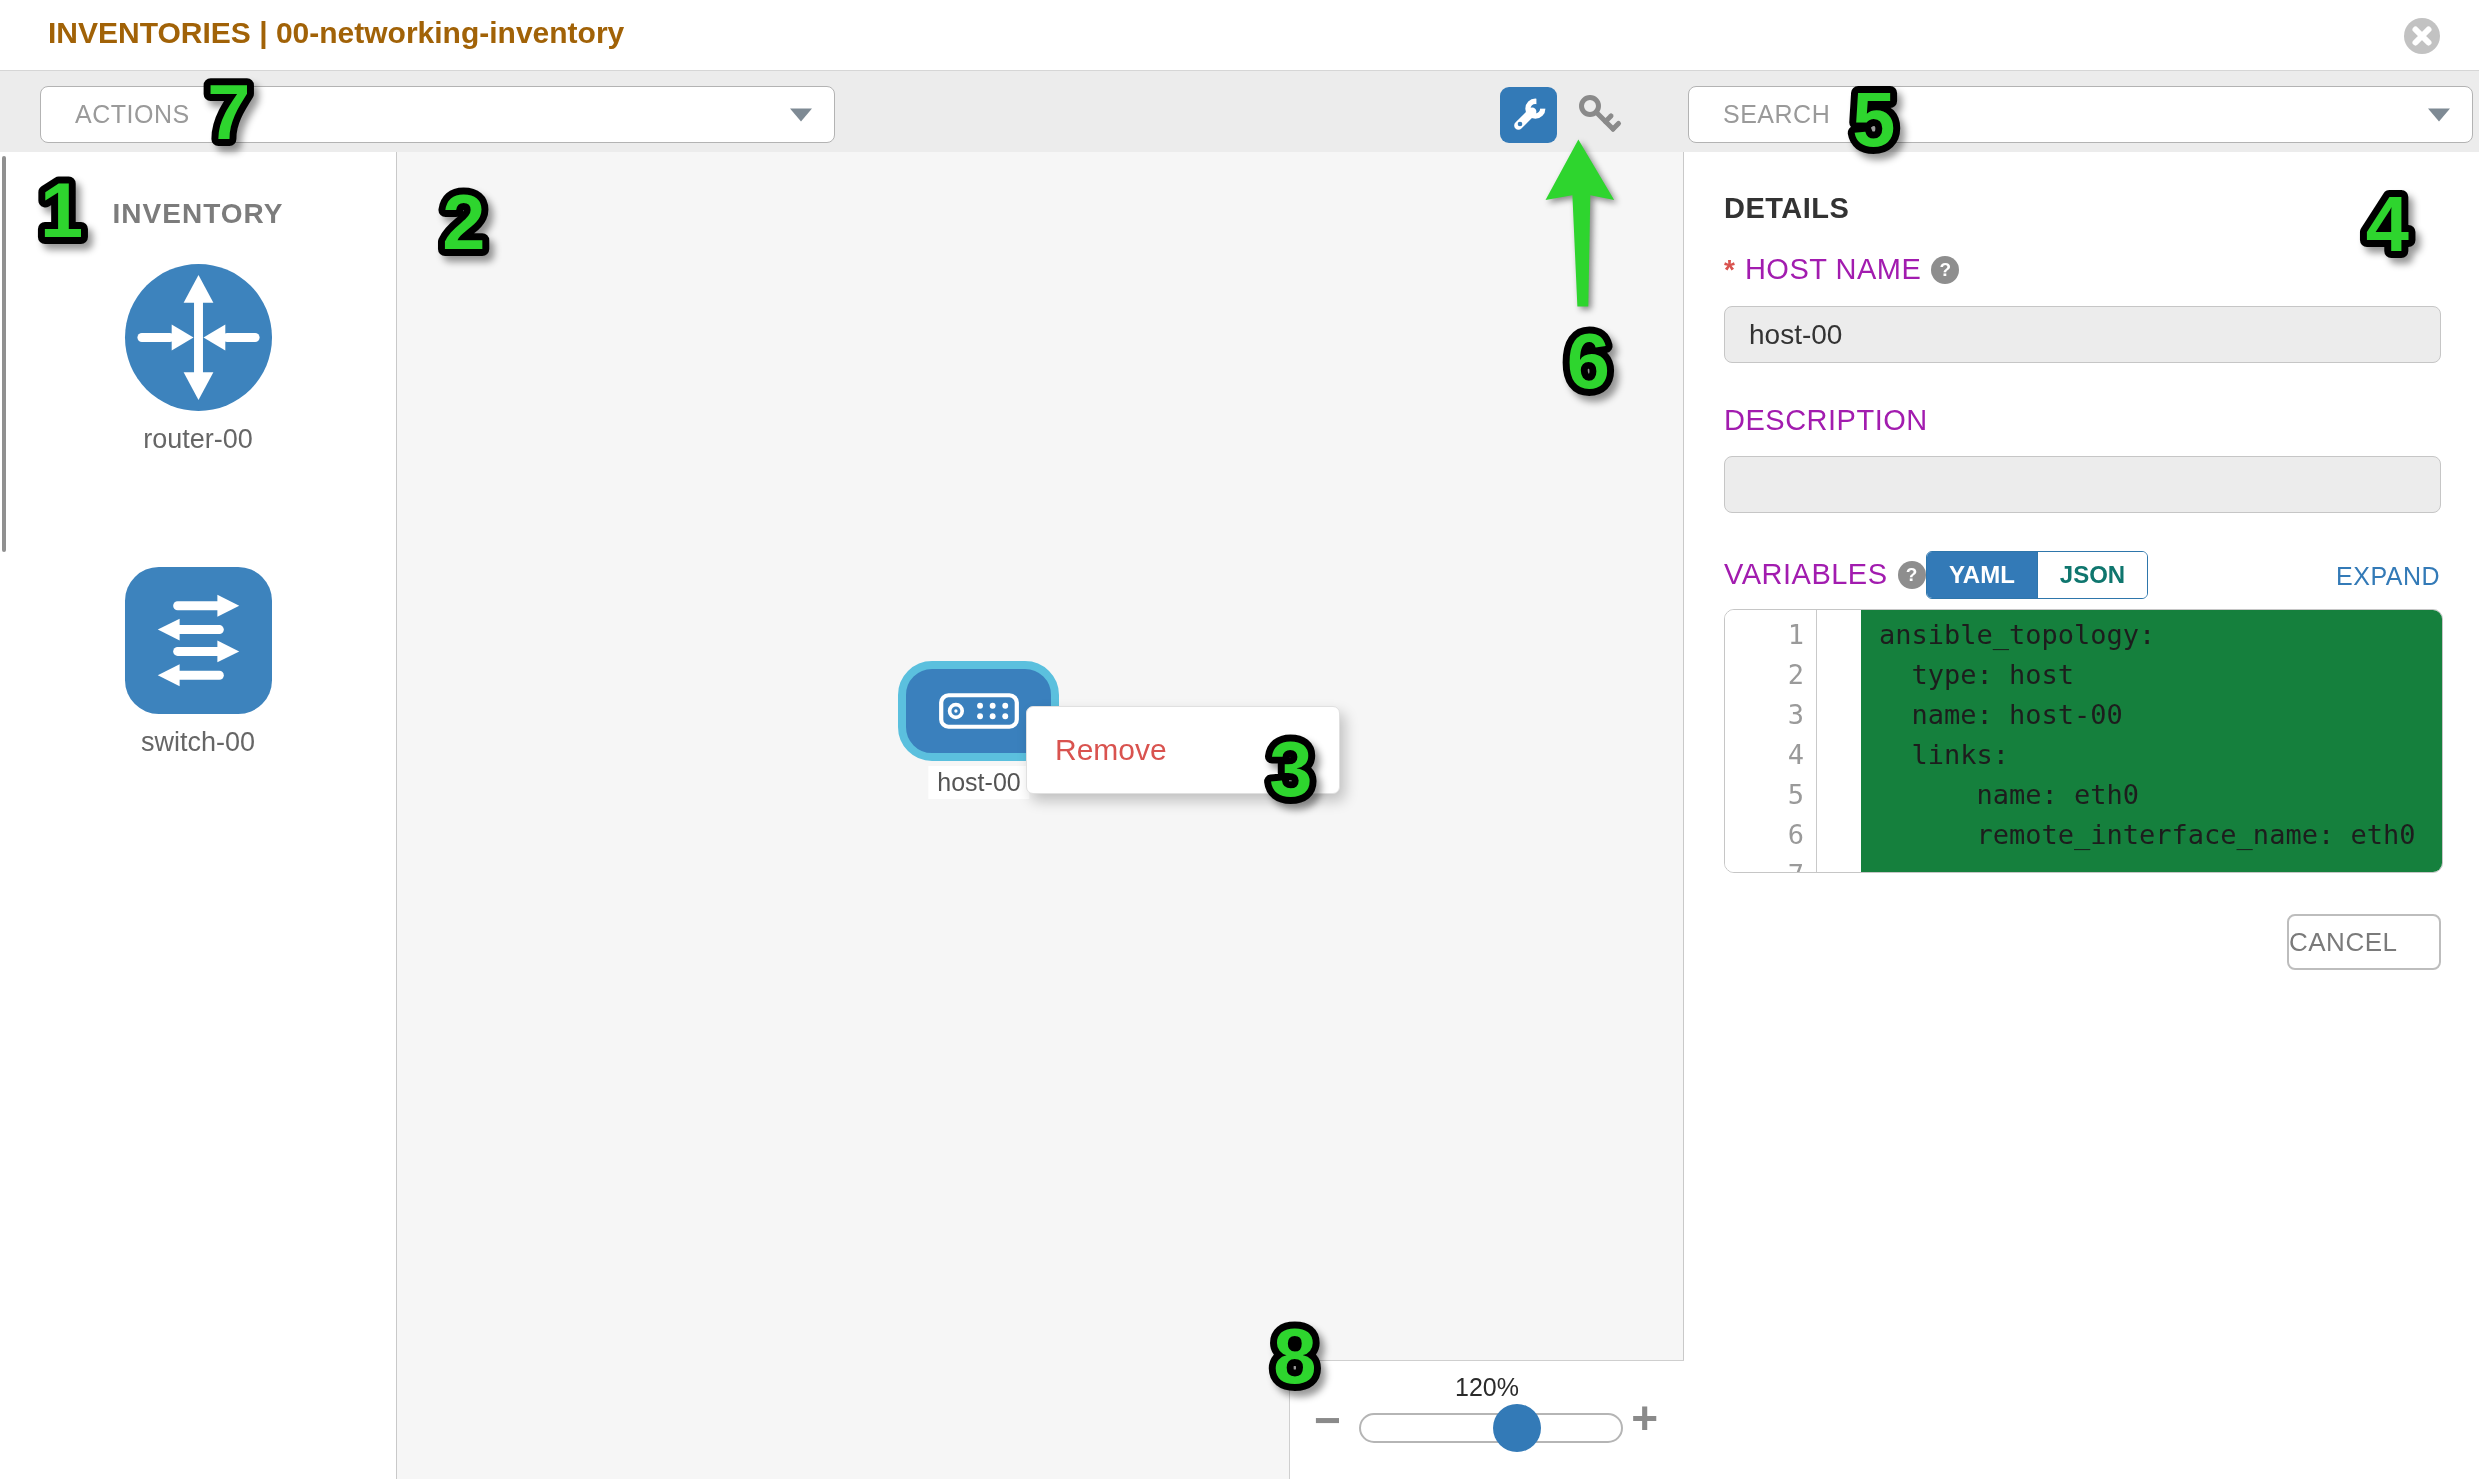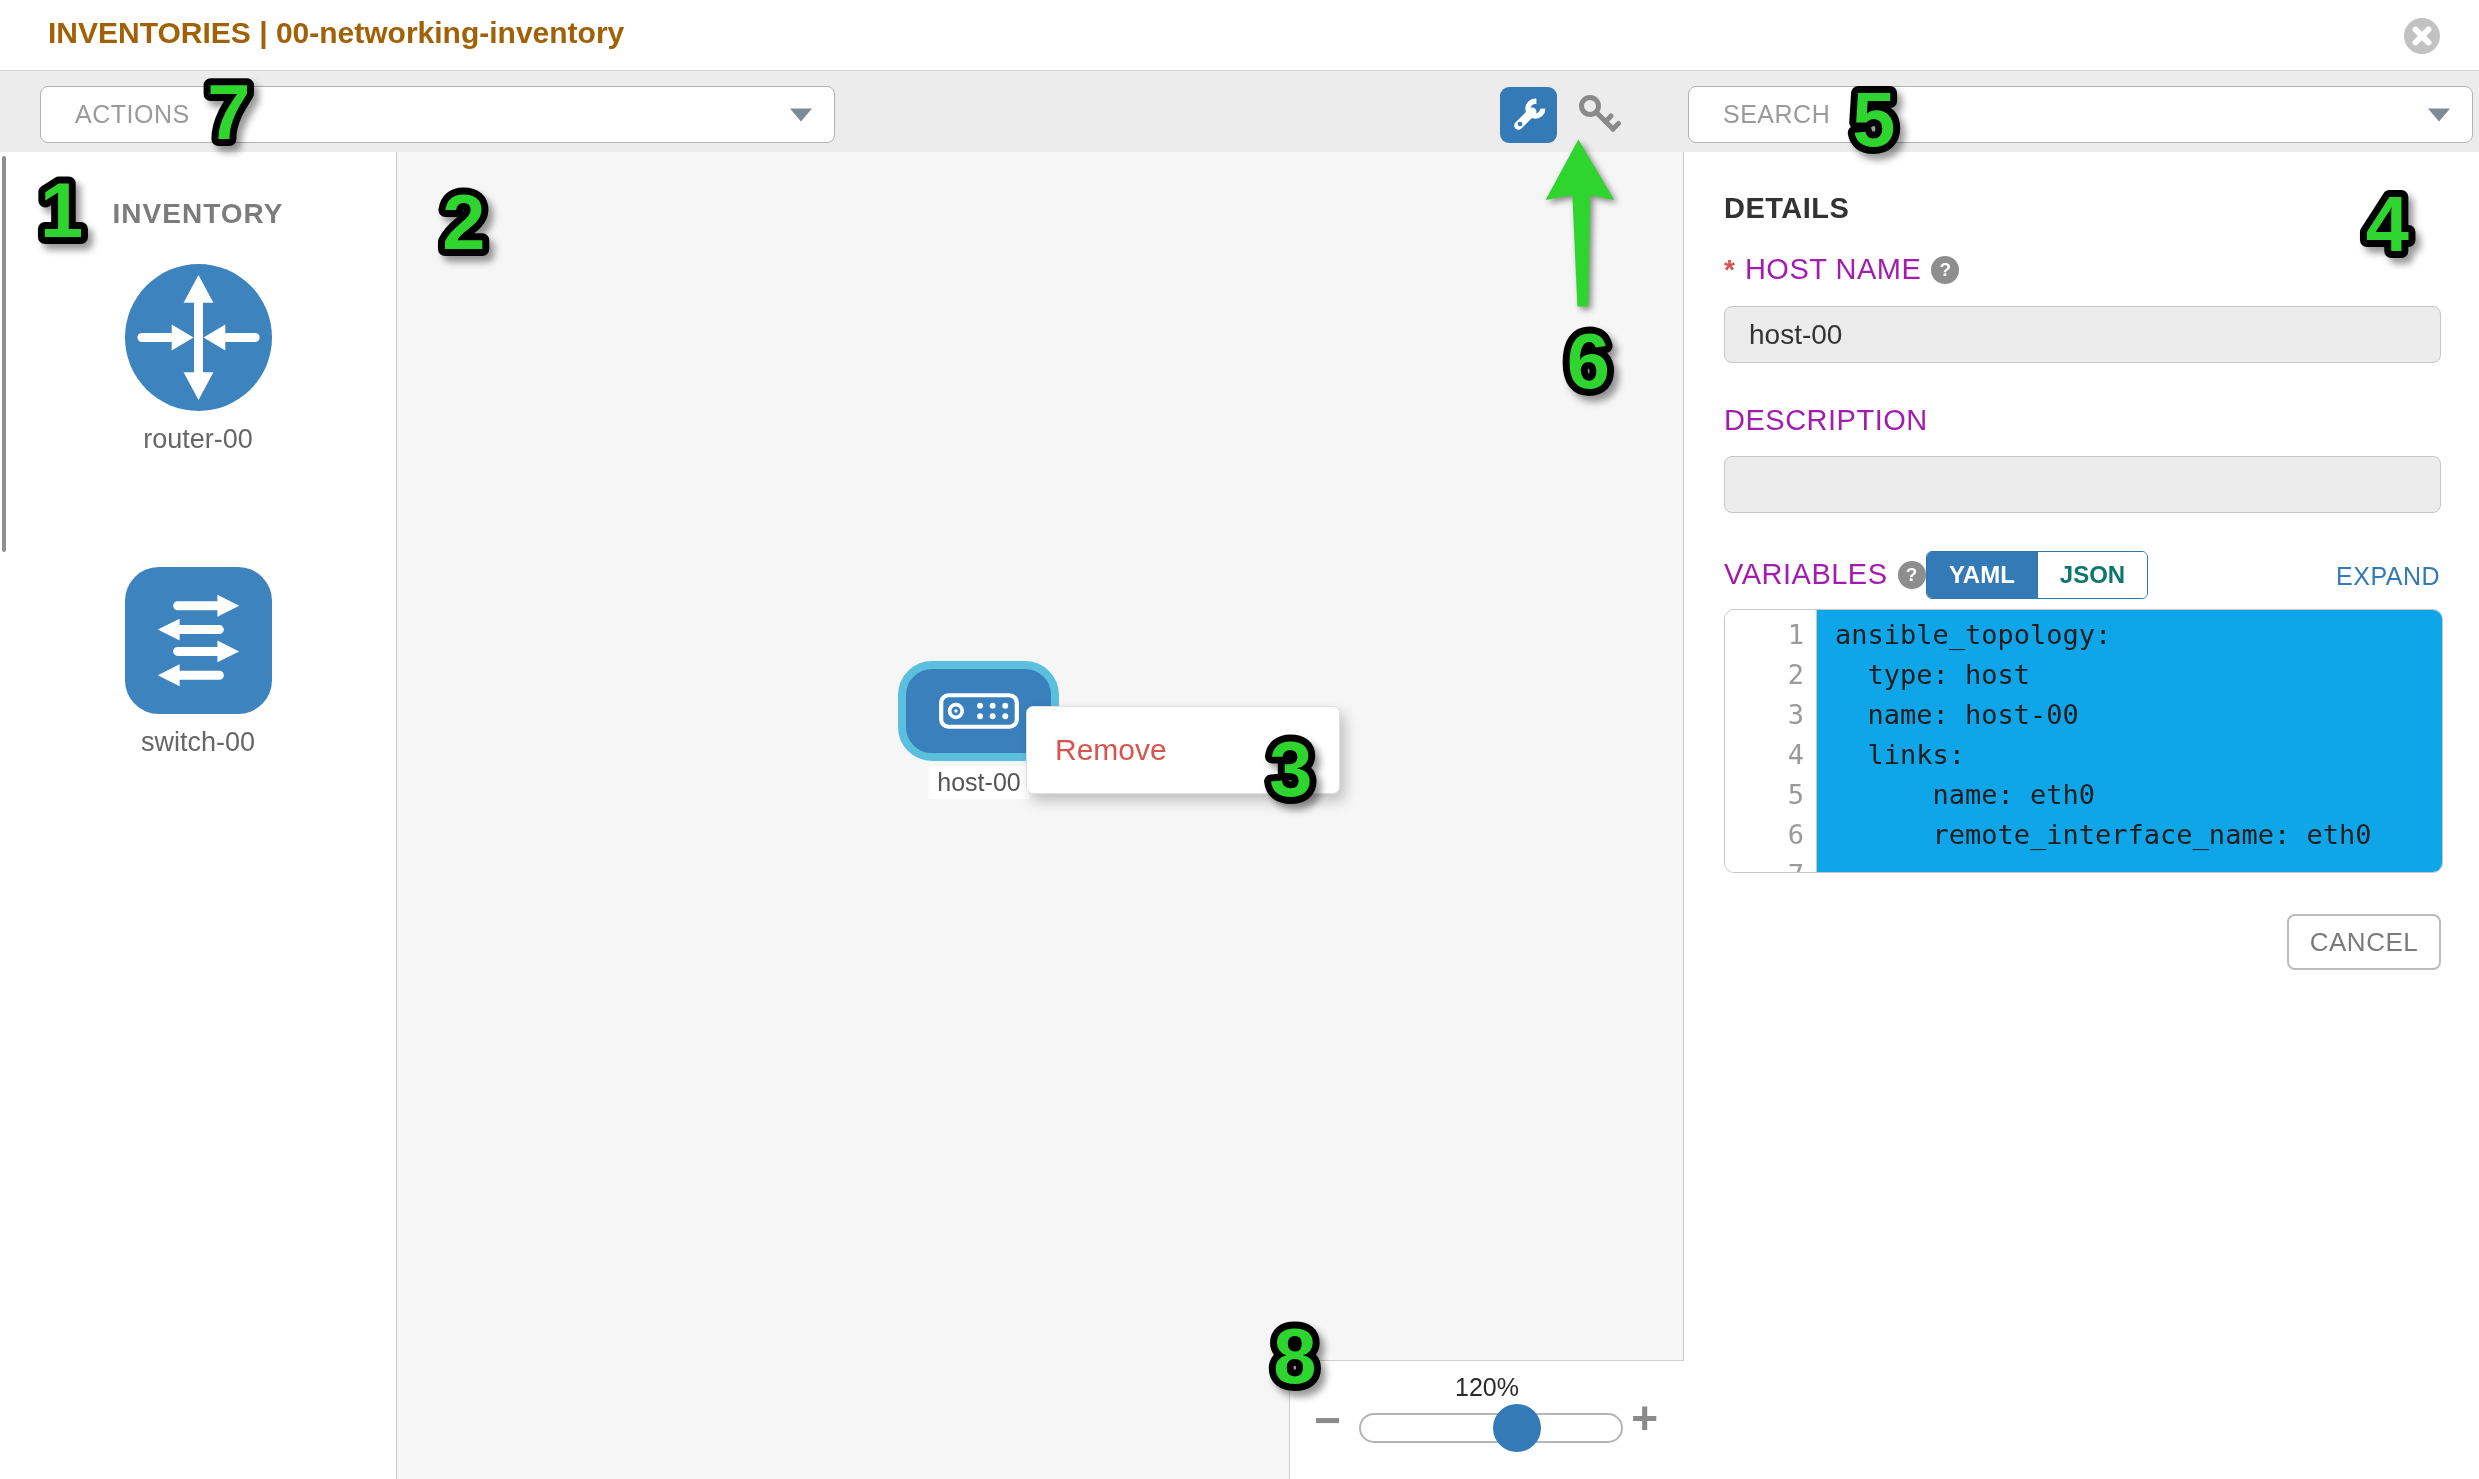--- a/index.html
+++ b/index.html
@@ -84,25 +84,25 @@
   .toggle-seg{font-size:24px;font-weight:bold;line-height:46px;padding:0 22px;cursor:pointer;}
   .toggle-seg.active{background:#337ab7;color:#fff;}
   .toggle-seg.inactive{background:#fff;color:#0f766e;border-left:1px solid #2e76ab;}
   .expand-link{position:absolute;right:40px;top:410px;color:#337ab7;font-size:25px;
                letter-spacing:0.5px;cursor:pointer;}
   .editor{position:absolute;left:40px;top:457px;width:717px;height:262px;border:1px solid #c6c6c6;
           border-radius:10px;overflow:hidden;display:flex;
           font-family:"DejaVu Sans Mono",monospace;font-size:27px;line-height:40px;}
   .gutter{width:92px;background:#fff;border-right:1px solid #c9c9c9;box-sizing:border-box;
           text-align:right;color:#9a9a9a;padding:5px 12px 0 0;}
-  .code{flex:1;background:#0ea5e9;padding:5px 0 0 18px;color:#1d1d1d;}
+  .code{flex:1;background:#15803d;padding:5px 0 0 18px;color:#1d1d1d;margin-left:44px;}
   .code div{white-space:pre;}
   .cancel-btn{position:absolute;left:603px;top:762px;width:154px;height:56px;background:#fff;
               border:2px solid #bdbdbd;border-radius:8px;color:#7a7a7a;font-size:26px;
-              letter-spacing:0.5px;text-align:center;line-height:52px;box-sizing:border-box;cursor:pointer;}
+              letter-spacing:0.5px;line-height:52px;box-sizing:border-box;cursor:pointer;}
 
   
   .anno-overlay{position:absolute;left:0;top:0;width:2480px;height:1480px;pointer-events:none;z-index:50;}
   .anno{font-family:"Liberation Sans",sans-serif;font-size:78px;font-weight:bold;
         fill:#2ed52e;stroke:#000;stroke-width:14px;stroke-linejoin:round;paint-order:stroke;
         text-anchor:middle;filter:drop-shadow(5px 6px 4px rgba(0,0,0,.4));}
   .anno-arrow{fill:#2ed52e;filter:drop-shadow(3px 3px 3px rgba(0,0,0,.45));}
 </style>
 </head>
 <body>

